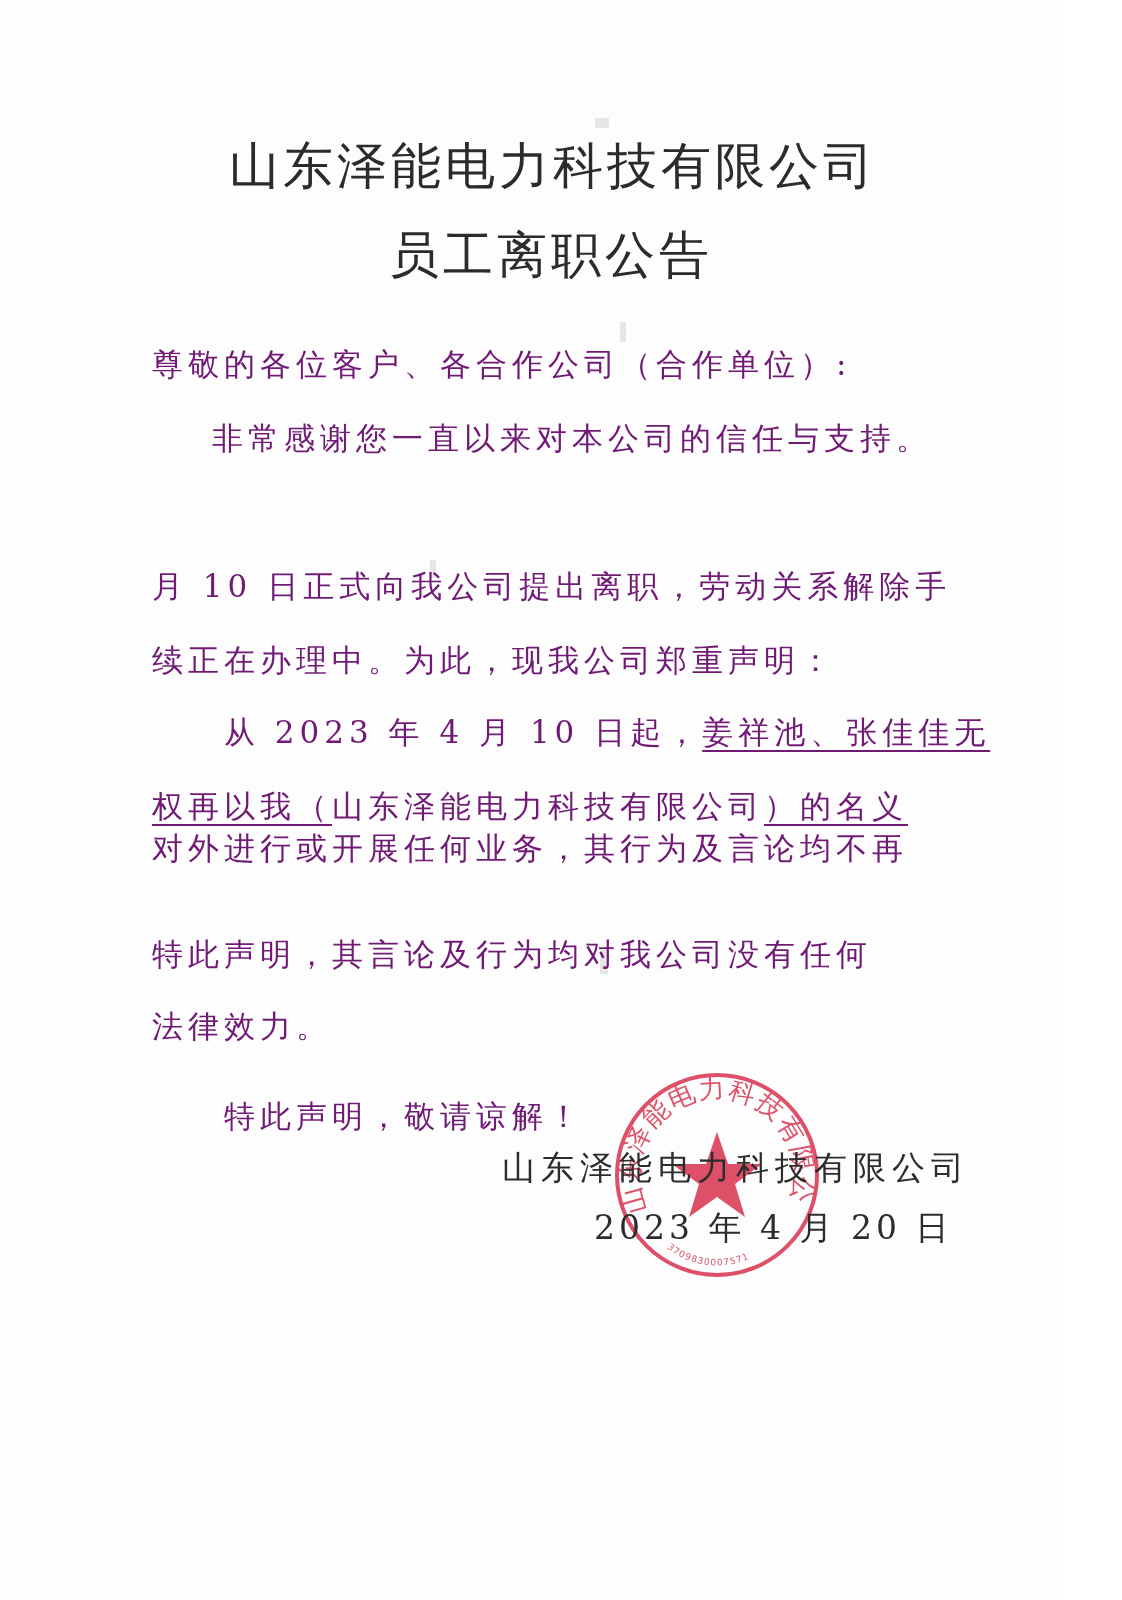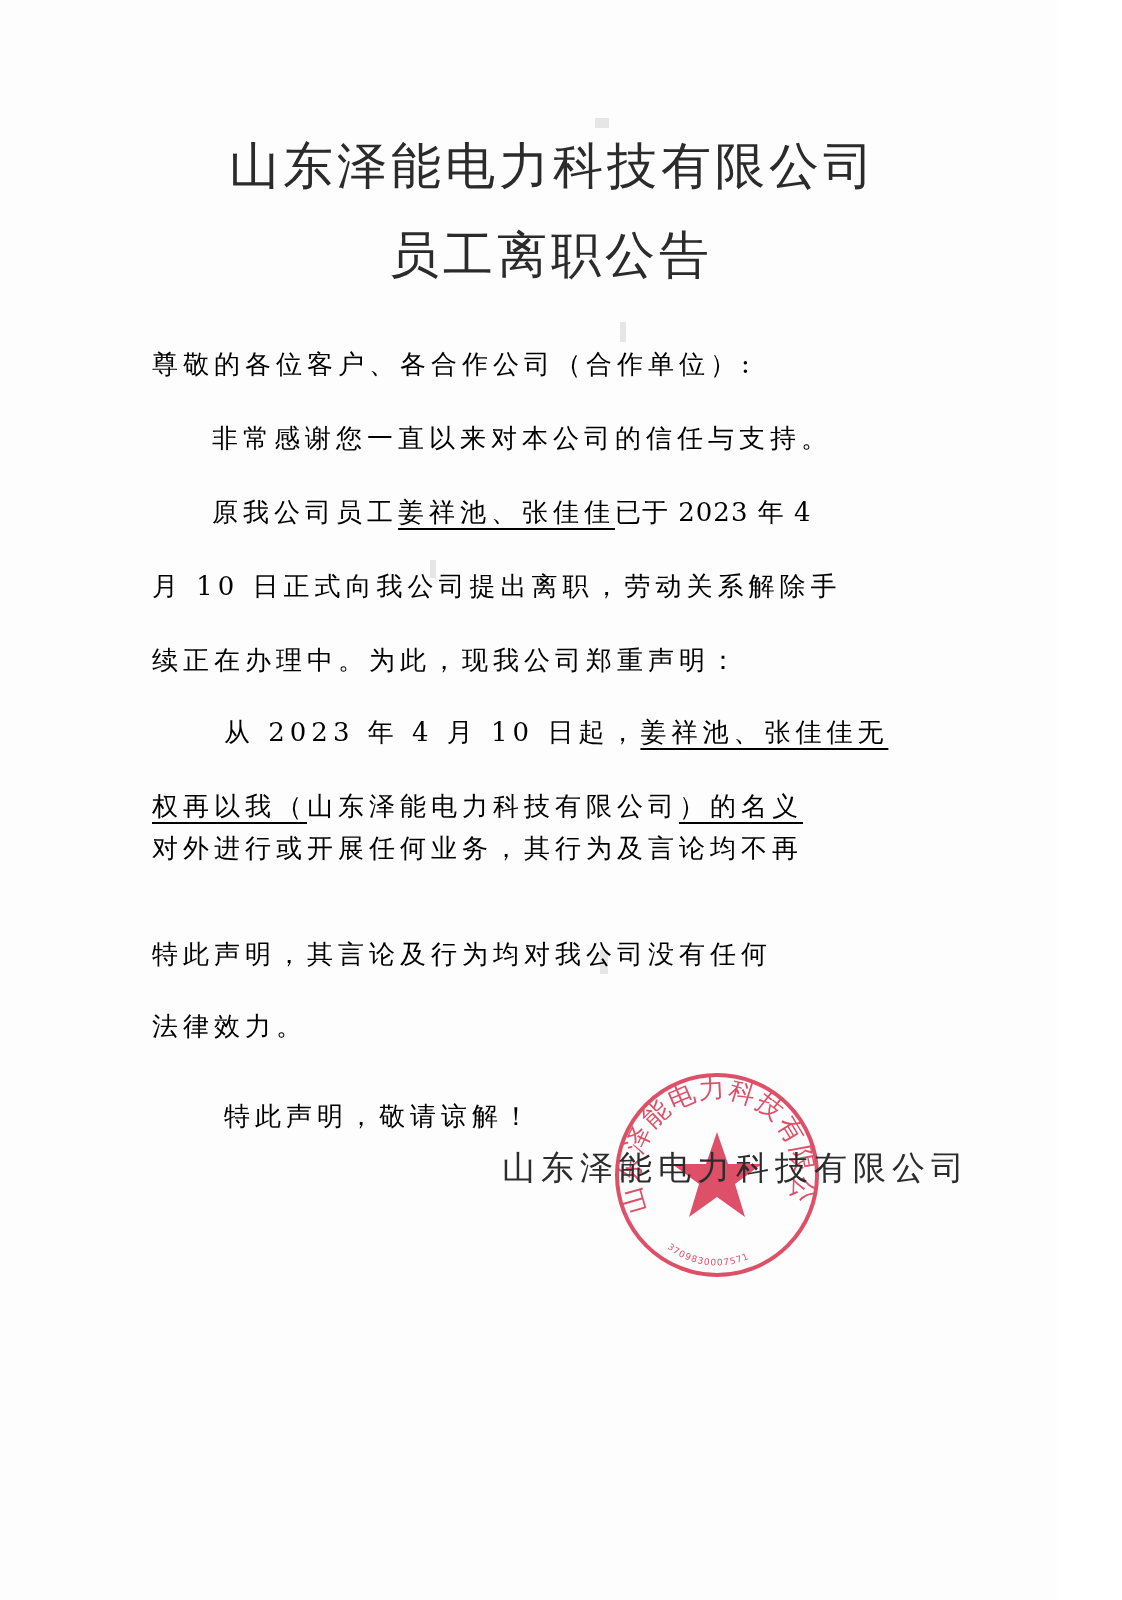--- a/index.html
+++ b/index.html
@@ -29,24 +29,24 @@
       letter-spacing: 4px;
       color: #2b2b2b;
       white-space: nowrap;
     }
     .title.l1 { top: 133px; left: -8px; }
     .title.l2 { top: 222px; left: -10px; }
 
     .line {
       position: absolute;
       left: 152px;
-      font-size: 26px;
+      font-size: 31px;
       letter-spacing: 5px;
       white-space: nowrap;
-      color: #000000;
+      color: #701a75;
       line-height: 40px;
     }
     .indent { left: 212px; }
     .indent2 { left: 224px; }
     .u {
       text-decoration: underline;
       text-decoration-thickness: 2px;
       text-underline-offset: 7px;
     }
     .num { letter-spacing: 1px; }
@@ -85,23 +85,20 @@
   <div class="speck" style="left:430px;top:560px;width:6px;height:18px;"></div>
   <div class="speck" style="left:600px;top:950px;width:8px;height:24px;"></div>
 
   <div class="title l1">山东泽能电力科技有限公司</div>
   <div class="title l2">员工离职公告</div>
 
   <div class="line" style="top:344px;">尊敬的各位客户、各合作公司（合作单位）:</div>
 
   <div class="line indent" style="top:418px;">非常感谢您一直以来对本公司的信任与支持。</div>
 
-  <div class="line indent" style="top:492px;">
-    <span>原我公司员工</span><span class="u">姜祥池、张佳佳</span><span class="num">已于 2023 年 4</span>
-  </div>
   <div class="line" style="top:566px;">月 10 日正式向我公司提出离职，劳动关系解除手</div>
   <div class="line" style="top:640px;">续正在办理中。为此，现我公司郑重声明：</div>
 
   <div class="line indent2" style="top:712px;">
     <span>从 2023 年 4 月 10 日起，</span><span class="u">姜祥池、张佳佳无</span>
   </div>
   <div class="line" style="top:786px;">
     <span class="u">权再以我（</span><span>山东泽能电力科技有限公司</span><span class="u">）的名义</span>
   </div>
   <div class="line" style="top:828px;">对外进行或开展任何业务，其行为及言论均不再</div>
@@ -119,14 +116,15 @@
     <text font-family="DejaVu Sans, sans-serif" font-size="26" fill="#d9324f" letter-spacing="2">
       <textPath href="#arcPath" startOffset="0">山东泽能电力科技有限公司</textPath>
     </text>
     <polygon fill="#d9324f" points="105,62 116,94 150,94 123,114 133,147 105,127 77,147 87,114 60,94 94,94"></polygon>
     <text font-family="DejaVu Sans, sans-serif" font-size="9" fill="#d9324f" letter-spacing="1">
       <textPath href="#serialPath" startOffset="0">3709830007571</textPath>
     </text>
   </svg>
 
   <div class="sig" style="left:502px;top:1146px;">山东泽能电力科技有限公司</div>
+  <div class="sig" style="left:594px;top:1206px;letter-spacing:4px;">2023 年 4 月 20 日</div>
 
 </div>
 
 </body></html>

